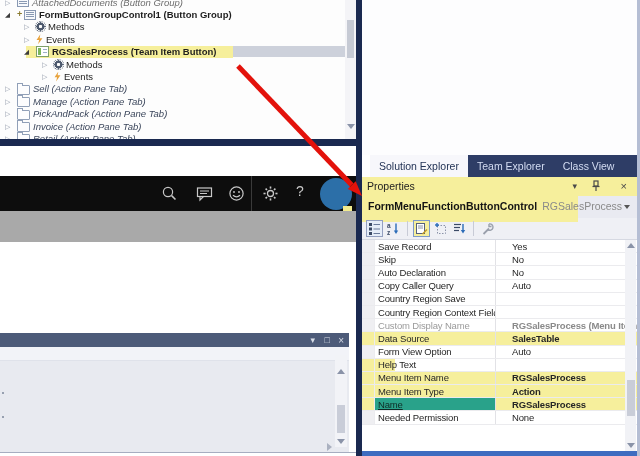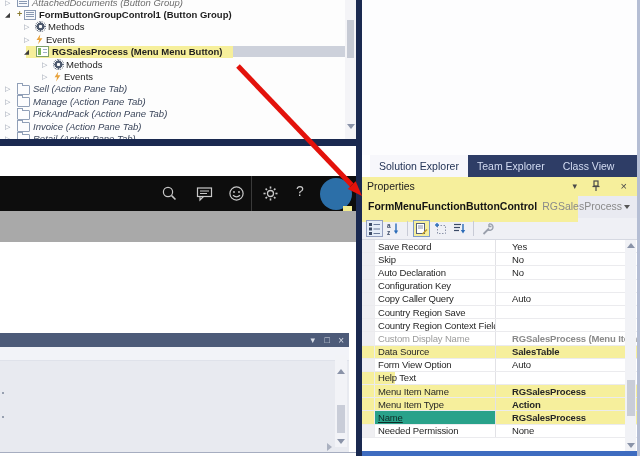--- a/index.html
+++ b/index.html
@@ -169,21 +169,21 @@
       <span class="exp c"></span>
       <span class="ic ic-bolt"></span>
       <span class="lbl">Events</span>
     </div>
 
     <div class="trow lvl1">
       <span class="hl-band"></span>
       <span class="sel-band"></span>
       <span class="exp e"></span>
       <span class="ic ic-menuitem"></span>
-      <span class="lbl b">RGSalesProcess (Menu Menu Button)</span>
+      <span class="lbl b">RGSalesProcess (Team Item Button)</span>
     </div>
 
     <div class="trow lvl2">
       <span class="exp c"></span>
       <span class="ic ic-gear"></span>
       <span class="lbl">Methods</span>
     </div>
 
     <div class="trow lvl2">
       <span class="exp c"></span>
@@ -393,25 +393,20 @@
           <div class="gl">Skip</div>
           <div class="gv">No</div>
         </div>
         <div class="grow">
           <div class="gm"></div>
           <div class="gl">Auto Declaration</div>
           <div class="gv">No</div>
         </div>
         <div class="grow">
           <div class="gm"></div>
-          <div class="gl">Configuration Key</div>
-          <div class="gv"></div>
-        </div>
-        <div class="grow">
-          <div class="gm"></div>
           <div class="gl">Copy Caller Query</div>
           <div class="gv">Auto</div>
         </div>
         <div class="grow">
           <div class="gm"></div>
           <div class="gl">Country Region Save</div>
           <div class="gv"></div>
         </div>
         <div class="grow">
           <div class="gm"></div>

